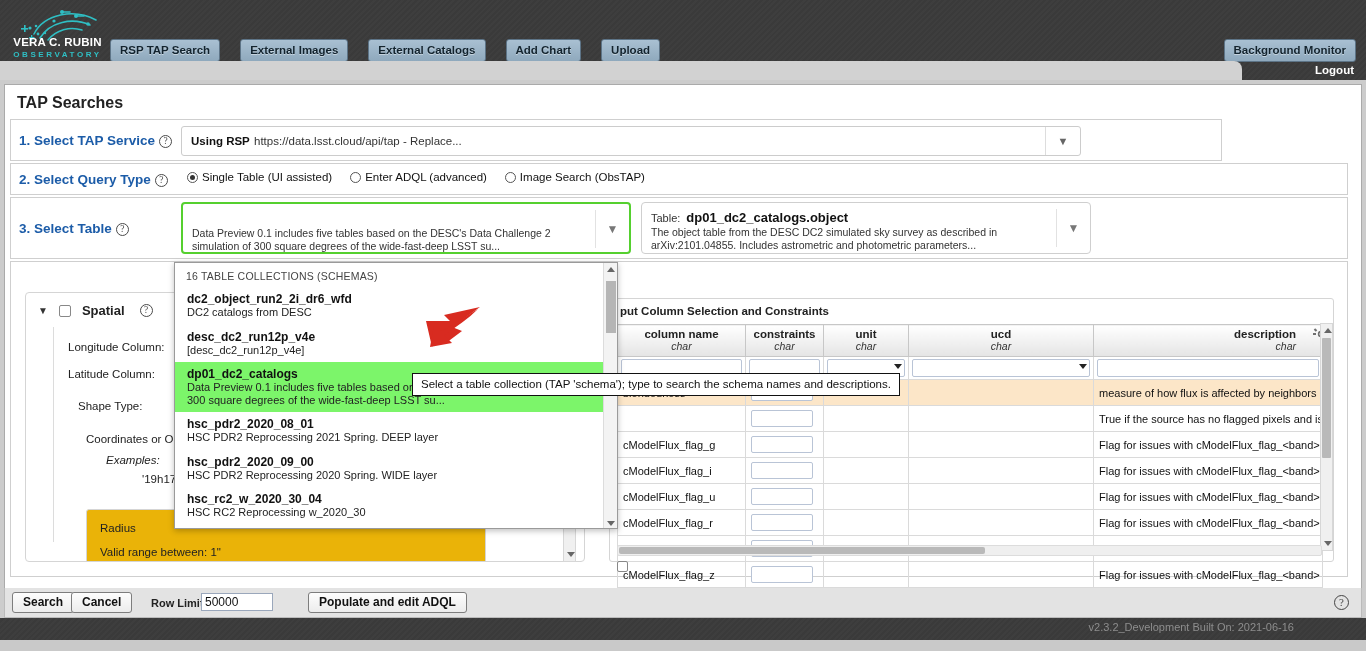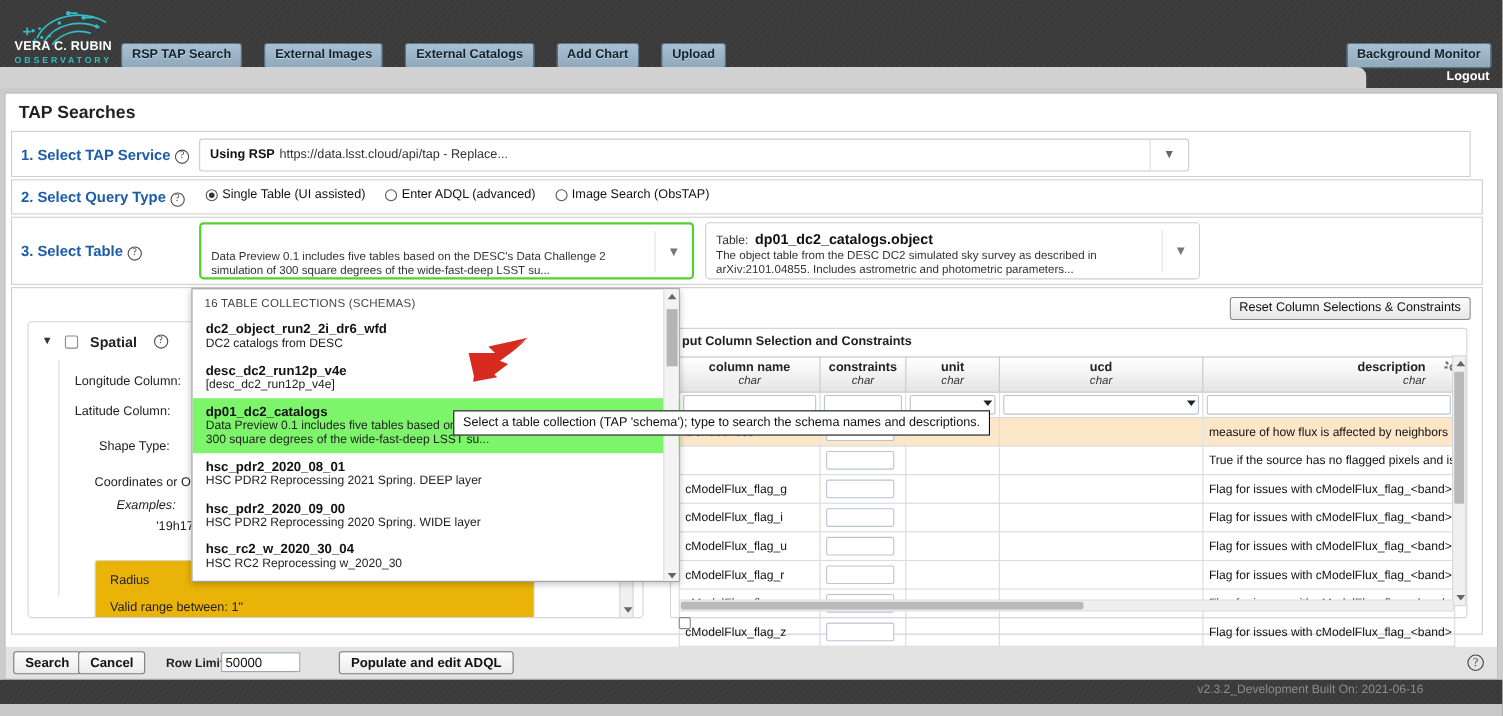--- a/index.html
+++ b/index.html
@@ -81,21 +81,21 @@
   }
   .q {
     display: inline-block; width: 13px; height: 13px; border-radius: 50%;
     border: 1.2px solid #4a4a4a; color: #4a4a4a;
     font-size: 9.5px; line-height: 11px; text-align: center;
     font-weight: normal; vertical-align: 1px; margin-left: 4px;
     font-family: "Liberation Serif", serif;
   }
 
   
-  #step1 { left: 10px; top: 119px; width: 1327px; height: 42px; }
+  #step1 { left: 10px; top: 119px; width: 1212px; height: 42px; }
   #step1 .fld {
     position: absolute; left: 170px; top: 6px; width: 900px; height: 30px;
     border: 1px solid #ccc; border-radius: 3px; background: #fff;
   }
   #step1 .fld .usinglabel { position: absolute; left: 9px; top: 8px; font-weight: bold; font-size: 11.5px; color: #111; }
   #step1 .fld .url { position: absolute; left: 72px; top: 8px; font-size: 11.5px; color: #333; }
   #step1 .fld .caret {
     position: absolute; right: 0; top: 0; width: 35px; height: 28px;
     border-left: 1px solid #ddd; color: #666; text-align: center; line-height: 28px; font-size: 11px;
     cursor: pointer;
@@ -362,39 +362,38 @@
       <div class="sect-head">
         <span class="tri">▼</span>
         <span class="cbx"></span>
         <span class="sect-title">Spatial</span>
         <span class="q">?</span>
       </div>
       <div class="vrule"></div>
 
       <div class="flabel" style="left:42px; top:48px;">Longitude Column:</div>
       <div class="flabel" style="left:42px; top:75px;">Latitude Column:</div>
-      <div class="flabel" style="left:64px; top:107px;">Shape Type:</div>
+      <div class="flabel" style="left:52px; top:107px;">Shape Type:</div>
       <div class="flabel" style="left:60px; top:140px;">Coordinates or Object Nam</div>
       <div class="flabel" style="left:80px; top:161px; font-style:italic;">Examples:</div>
       <div class="flabel" style="left:116px; top:180px;">'19h17m</div>
 
       <div class="subbox">
         <div class="flabel" style="left:13px; top:12px;">Radius</div>
         <div class="flabel" style="left:13px; top:36px;">Valid range between: 1"</div>
       </div>
 
     </div>
 
     <div class="vscroll" style="left:552px; top:30px; height:270px;">
       <div class="arrowup"></div>
       <div class="vthumb" style="top:14px; height:150px;"></div>
       <div class="arrowdn"></div>
     </div>
 
-    <button class="resetbtn">Reset Column Selections &amp; Constraints</button>
 
     <div class="colsel">
       <div class="colsel-title">put Column Selection and Constraints</div>
 
       <table class="grid">
         <colgroup>
           <col style="width:128px">
             <col style="width:78px">
             <col style="width:85px">
             <col style="width:185px">

